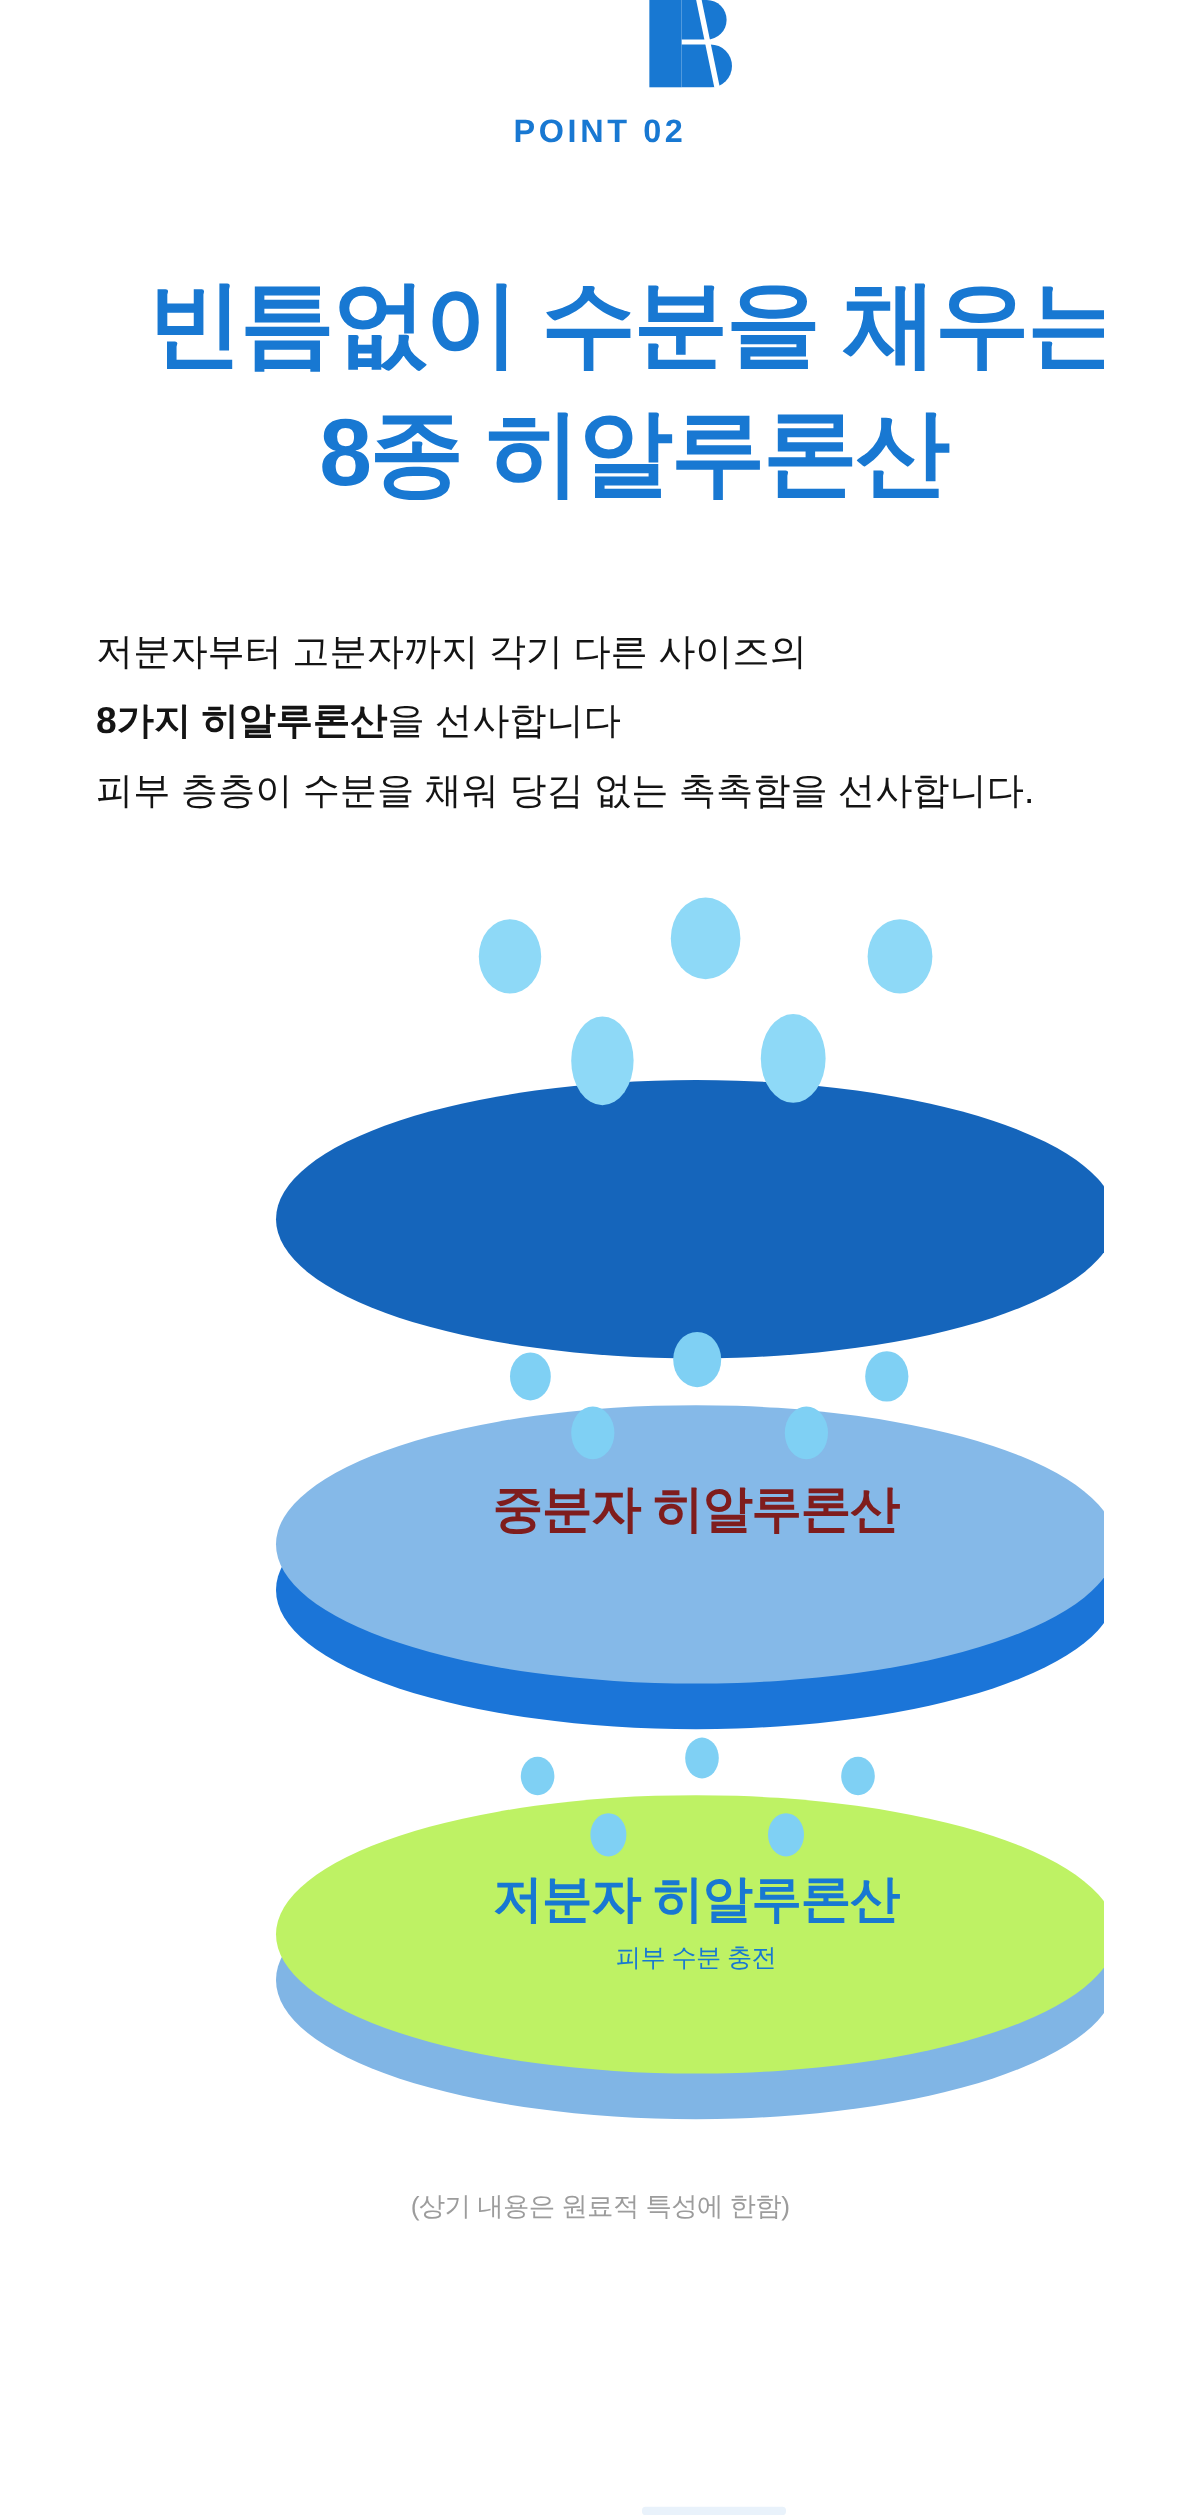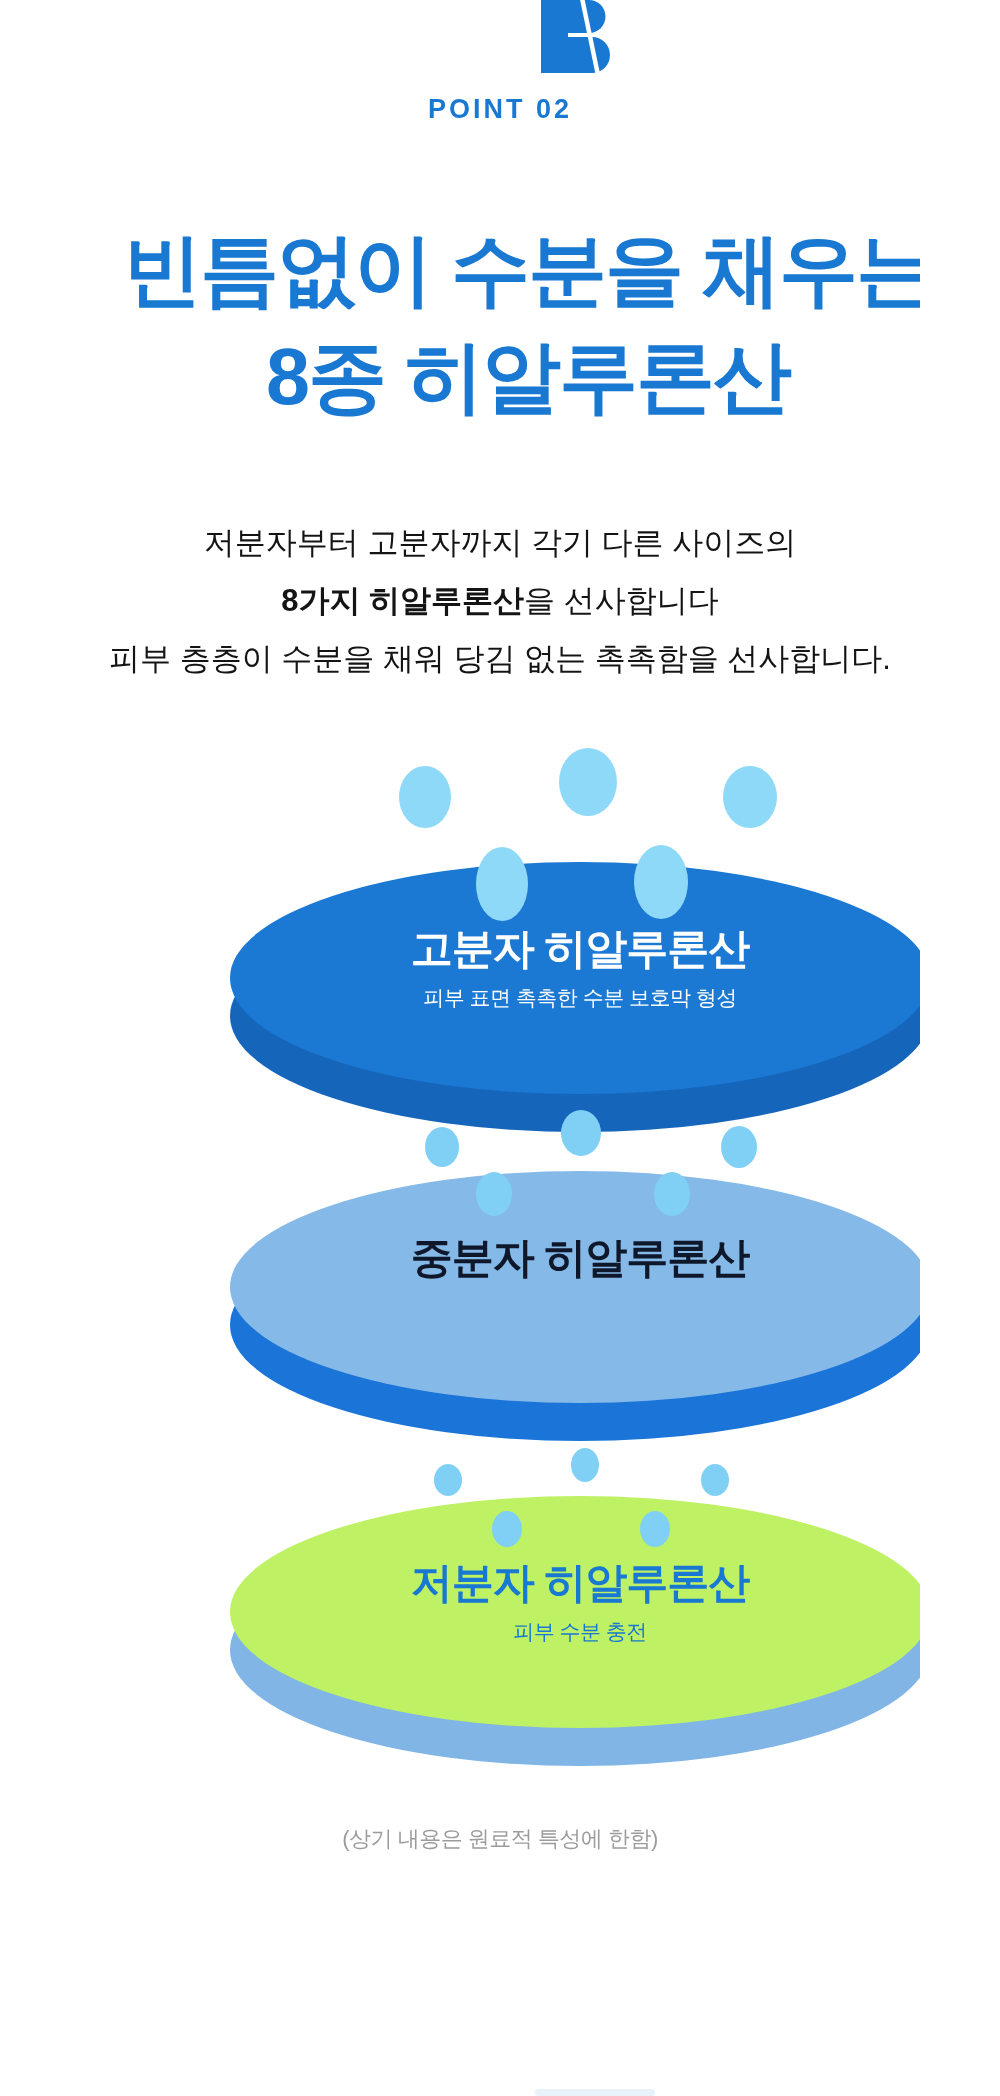--- a/index.html
+++ b/index.html
@@ -34,21 +34,20 @@
     font-size:79px;
     line-height:107px;
     font-weight:800;
     letter-spacing:-2px;
     color:var(--accent,#1878D2);
     padding-left:28px;
   }
   .description{
     position:absolute;
     top:514px; left:0; width:100%;
-    text-align:center;
     font-size:31px;
     line-height:58px;
     font-weight:400;
     color:var(--body-text,#141414);
   }
   .description b{font-weight:700;}
   
   .disc{position:absolute; left:150px; width:700px; height:272px;}
   .disc-side,.disc-top{
     position:absolute; left:0;
@@ -132,29 +131,25 @@
   </div>
 
   <div class="description">
     <div>저분자부터 고분자까지 각기 다른 사이즈의</div>
     <div><b>8가지 히알루론산</b><span>을 선사합니다</span></div>
     <div>피부 층층이 수분을 채워 당김 없는 촉촉함을 선사합니다.</div>
   </div>
 
   <div class="disc disc-1">
     <div class="disc-side" style="background: rgb(21, 101, 187);"></div>
-    <div class="disc-top" style="background: rgb(27, 121, 212); color: rgb(255, 255, 255);">
-      <div class="disc-title">고분자 히알루론산</div>
-      <div class="disc-sub">피부 표면 촉촉한 수분 보호막 형성</div>
-    </div>
   </div>
 
   <div class="disc disc-2">
     <div class="disc-side" style="background: rgb(27, 117, 216);"></div>
-    <div class="disc-top" style="background: rgb(133, 185, 232); color: #0f172a;">
+    <div class="disc-top" style="background: rgb(133, 185, 232); color: #7f1d1d;">
       <div class="disc-title">중분자 히알루론산</div>
     </div>
   </div>
 
   <div class="disc disc-3">
     <div class="disc-side" style="background: rgb(128, 181, 229);"></div>
     <div class="disc-top" style="background: #bef264; color: rgb(24, 120, 210);">
       <div class="disc-title">저분자 히알루론산</div>
       <div class="disc-sub">피부 수분 충전</div>
     </div>

